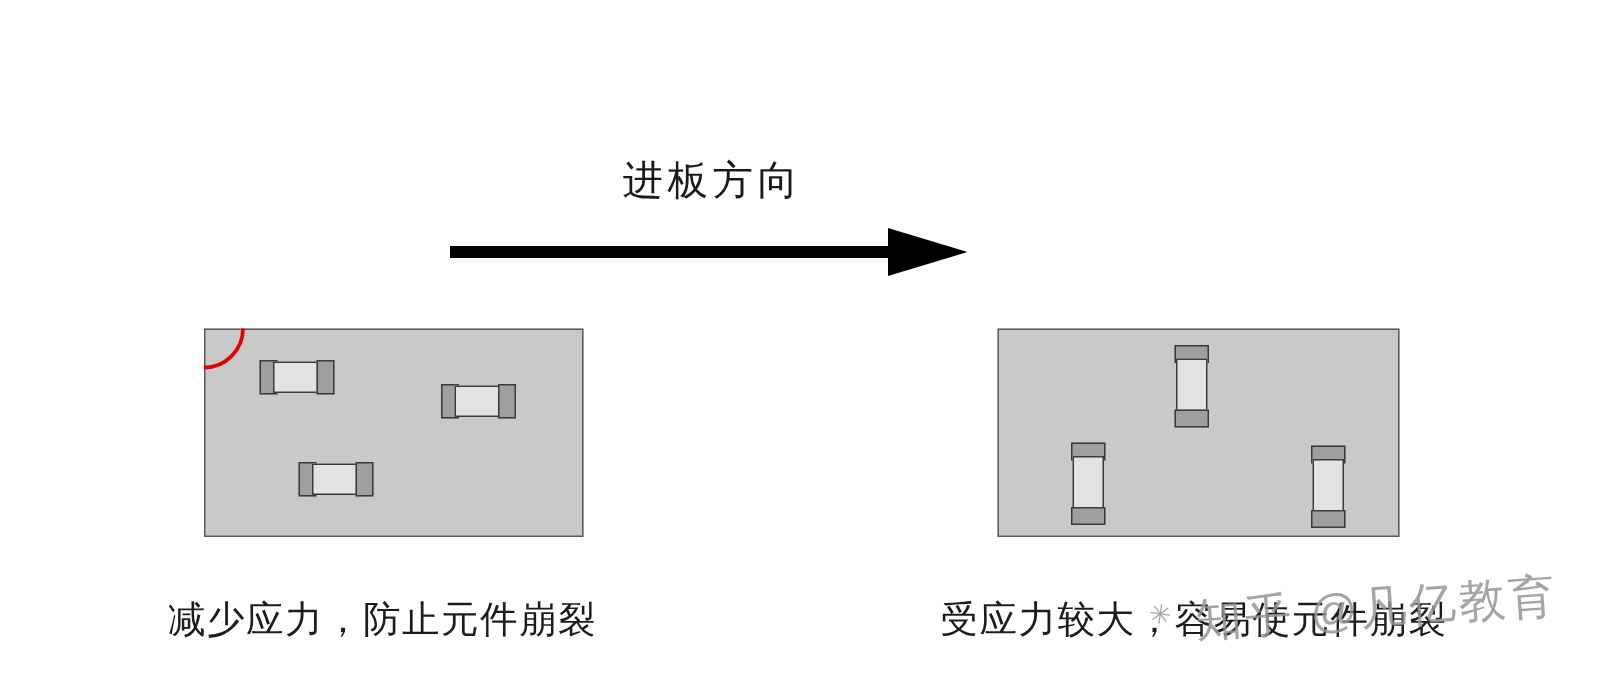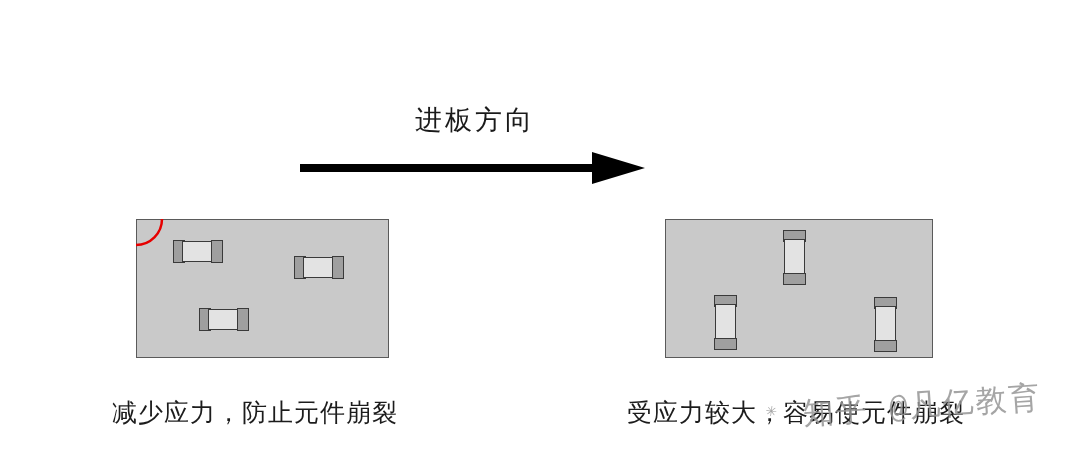--- a/index.html
+++ b/index.html
@@ -3,21 +3,21 @@
 <meta charset="utf-8">
 <style>
   * { box-sizing: border-box; }
   html, body { margin: 0; padding: 0; background: #ffffff; }
   .canvas {
     position: relative;
     width: 1076px;
     height: 454px;
     background: #ffffff;
     overflow: hidden;
-    font-family: Liberation Mono, monospace;
+    font-family: Liberation Sans, sans-serif;
     border-radius: 25px;
   }
   .direction-label {
     position: absolute;
     left: 330px; top: 102px; width: 290px;
     text-align: center;
     font-size: 27px;
     letter-spacing: 3px;
     color: #1a1a1a;
   }

